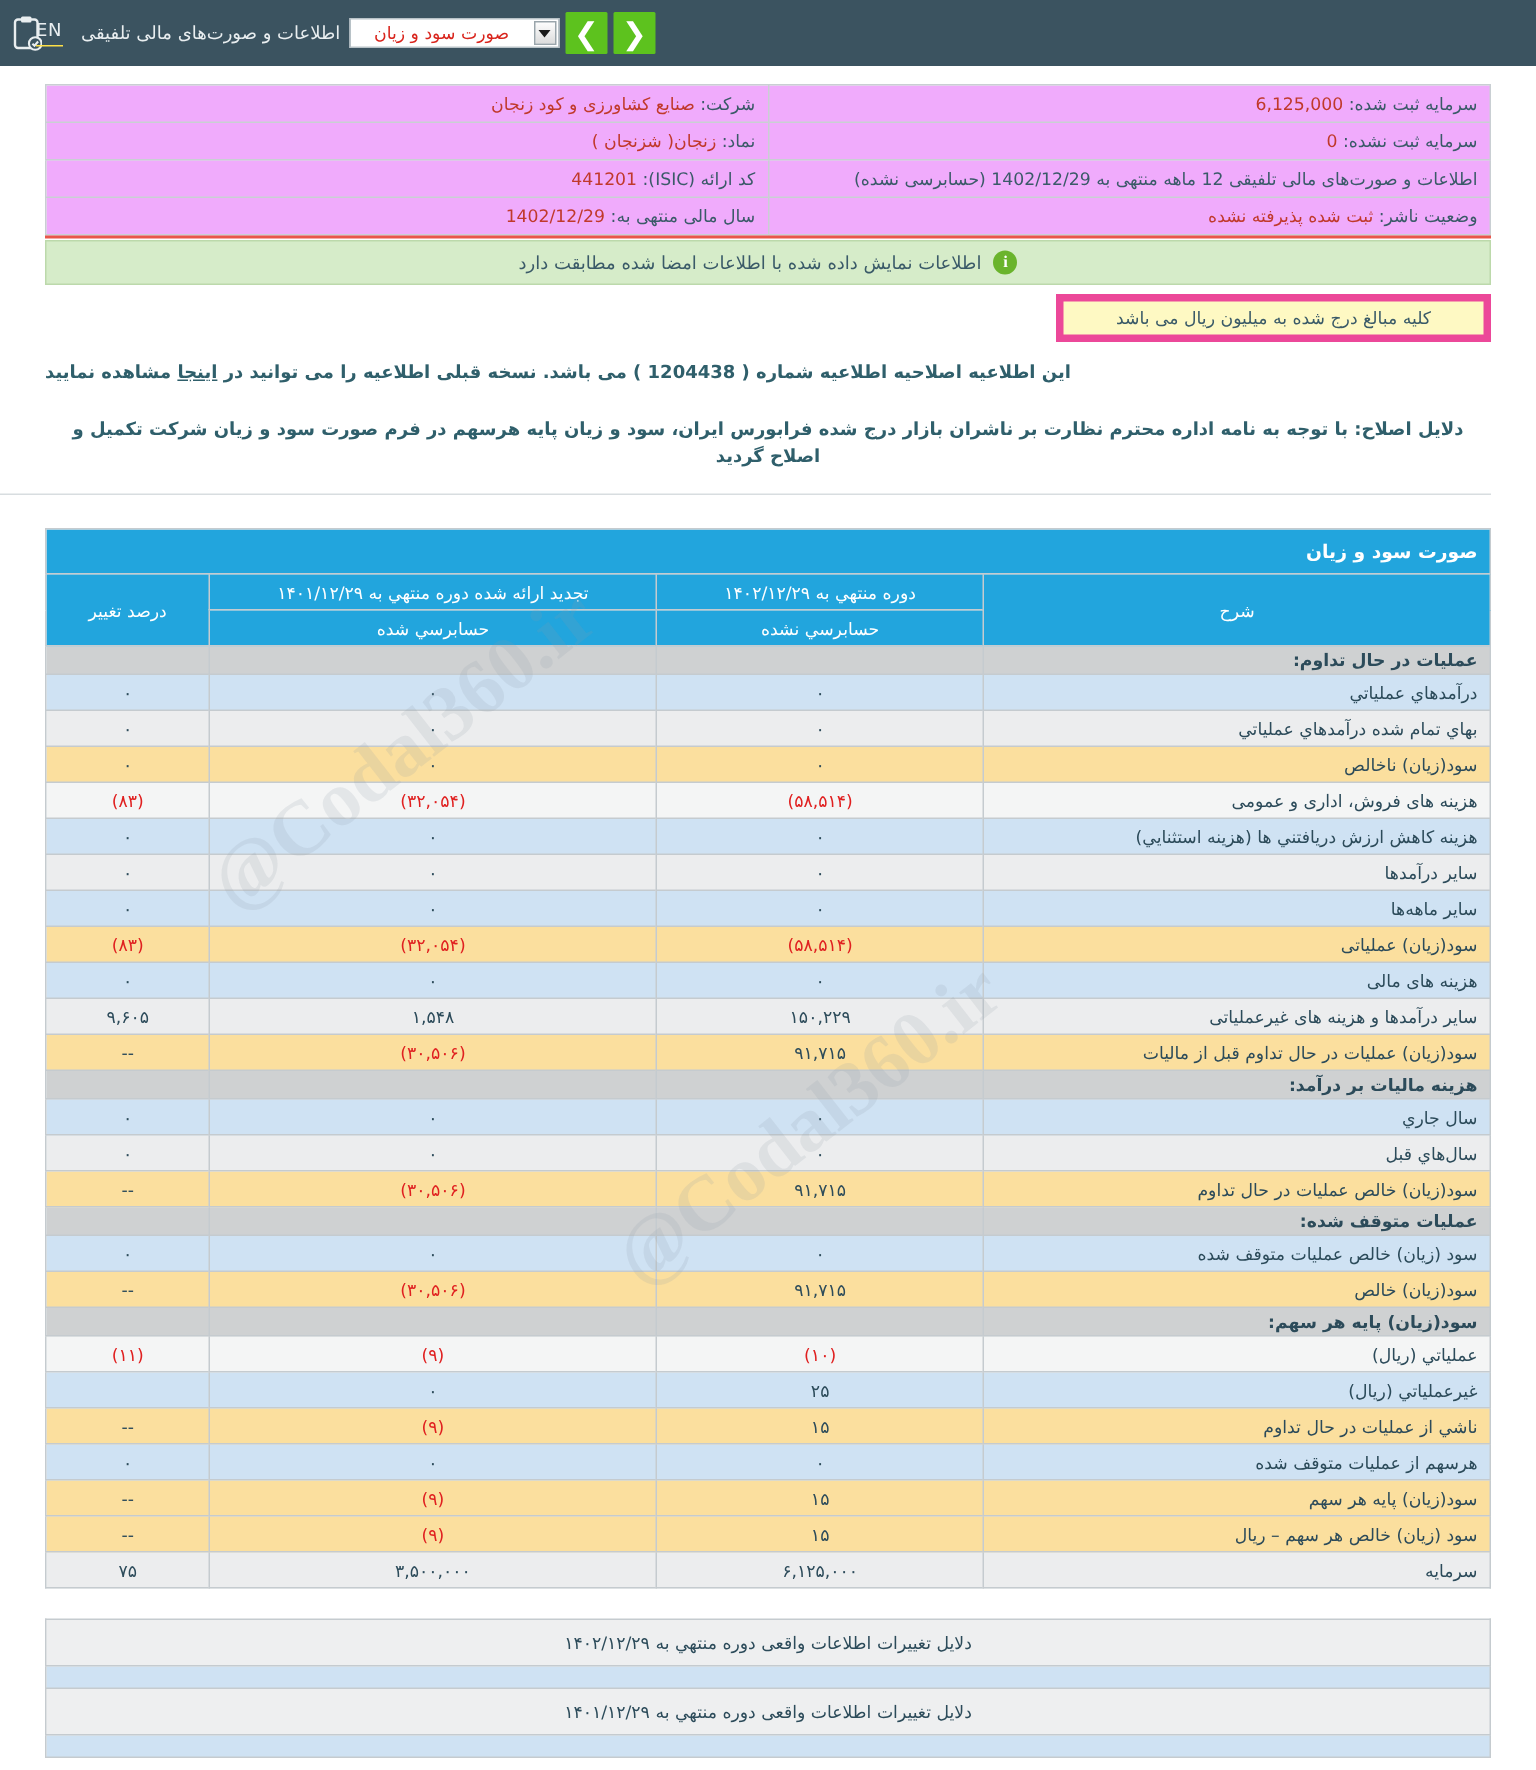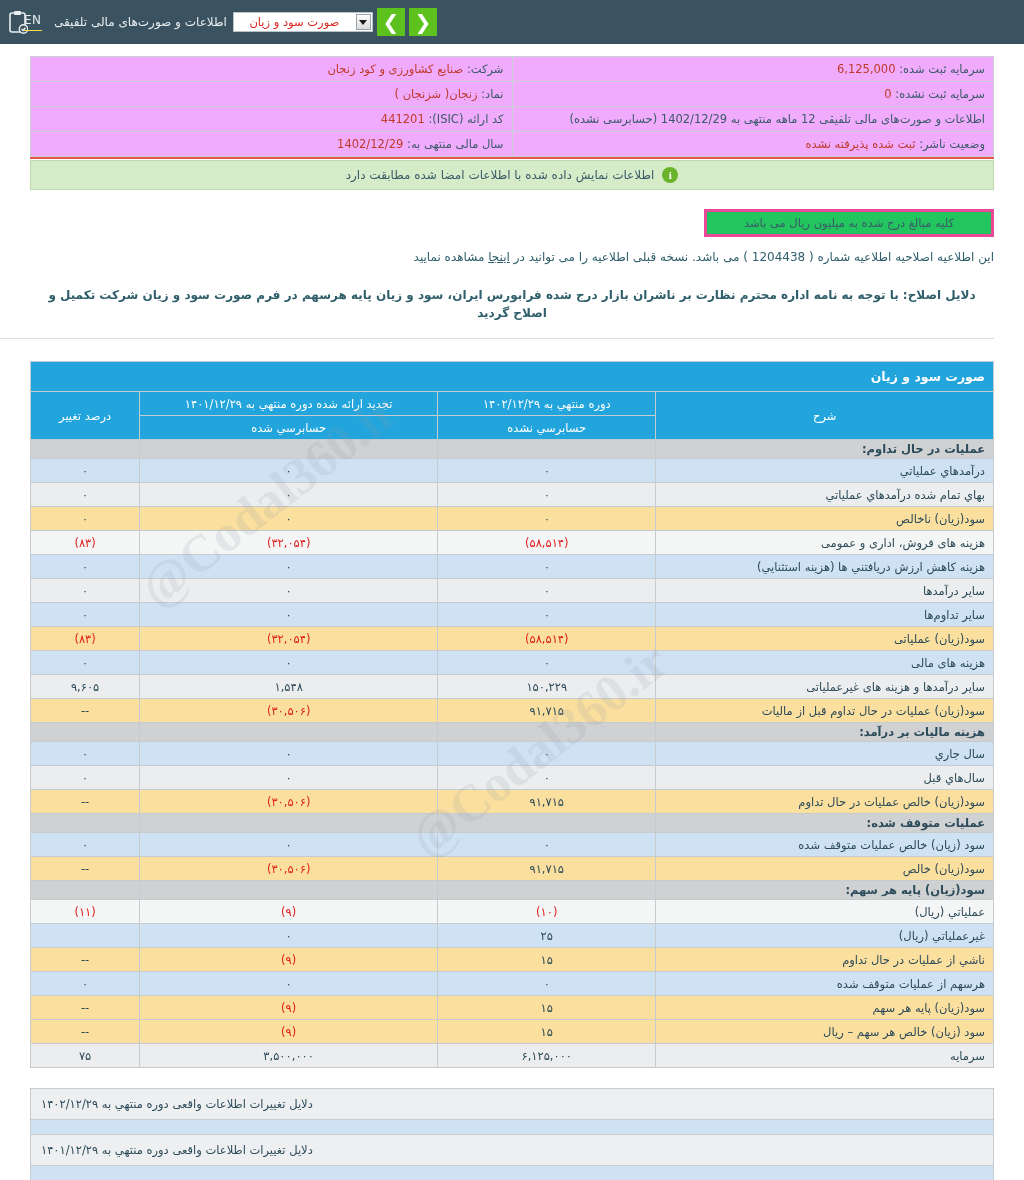--- a/index.html
+++ b/index.html
@@ -130,37 +130,37 @@
   }
   .info-badge{
     width:16px;height:16px;border-radius:50%;
     background:#6ab42c;color:#fff;
     font-size:11px;font-weight:bold;
     display:flex;align-items:center;justify-content:center;
     font-family:"Liberation Serif",serif;
     flex:0 0 auto;
   }
   .units-box{
-    margin-top:19px;
-    border:3px solid #ec4899;
+    margin-top:6px;
+    border:5px solid #ec4899;
     display:inline-block;
     padding:4px 10px;
     font-size:11.5px;
     color:#3a5a68;
-    background:#22c55e;
+    background:#fef9c3;
     min-width:290px;
     text-align:center;
     box-sizing:border-box;
   }
   .amend-line{
-    text-align:right;
+    text-align:left;
     margin-top:13px;
     font-size:12px;
     color:#2f5f6b;
-    font-weight:normal;
+    font-weight:bold;
   }
   .amend-line a{color:#2f5f6b;text-decoration:underline;}
   .reason-line{
     margin-top:22px;
     font-size:12px;
     font-weight:bold;
     color:#2f5f6b;
     text-align:center;
     line-height:1.5;
   }
@@ -221,21 +221,21 @@
   .foot-tbl{
     width:964px;
     border-collapse:collapse;
     margin-top:20px;
     table-layout:fixed;
   }
   .foot-tbl td{
     border:1px solid #c5cbcf;
     background:#eeeff0;
     height:26px;
-    text-align:left;
+    text-align:center;
     padding:2px 10px;
     font-size:11.5px;
     color:#2c4b5a;
   }
   .foot-gap{height:6px;background:#cfe2f3;border:1px solid #c5cbcf;}
   
   .wm{
     position:absolute;
     pointer-events:none;
     color:rgba(140,155,165,0.16);
@@ -410,21 +410,21 @@
               <td class="num">۰</td>
               <td class="num">۰</td>
             </tr>
             <tr class="row r-grey">
               <td class="desc">سایر درآمدها</td>
               <td class="num">۰</td>
               <td class="num">۰</td>
               <td class="num">۰</td>
             </tr>
             <tr class="row r-blue">
-              <td class="desc">سایر تداوم‌ها</td>
+              <td class="desc">سایر ماهه‌ها</td>
               <td class="num">۰</td>
               <td class="num">۰</td>
               <td class="num">۰</td>
             </tr>
             <tr class="row r-amber">
               <td class="desc">سود(زیان) عملیاتی</td>
               <td class="num neg">(۵۸,۵۱۴)</td>
               <td class="num neg">(۳۲,۰۵۴)</td>
               <td class="num neg">(۸۳)</td>
             </tr>

